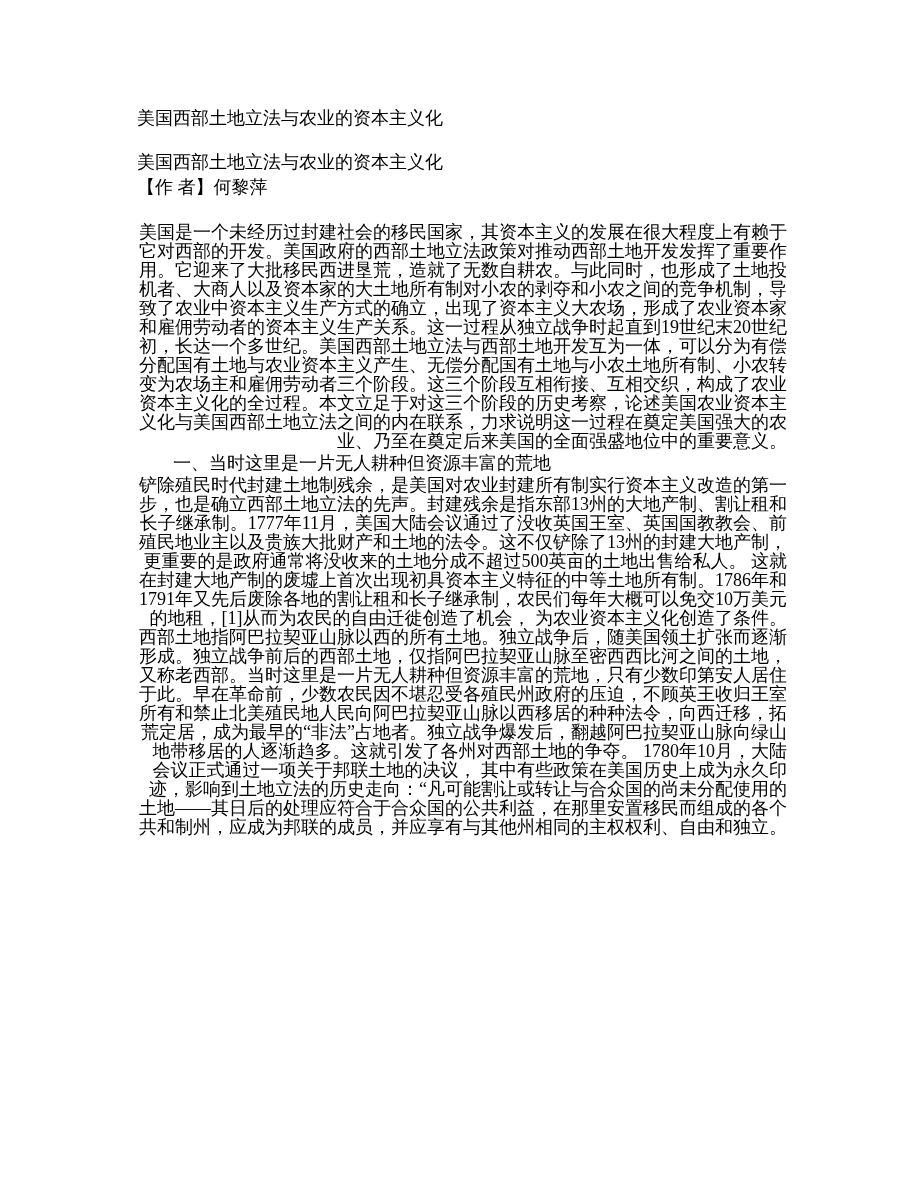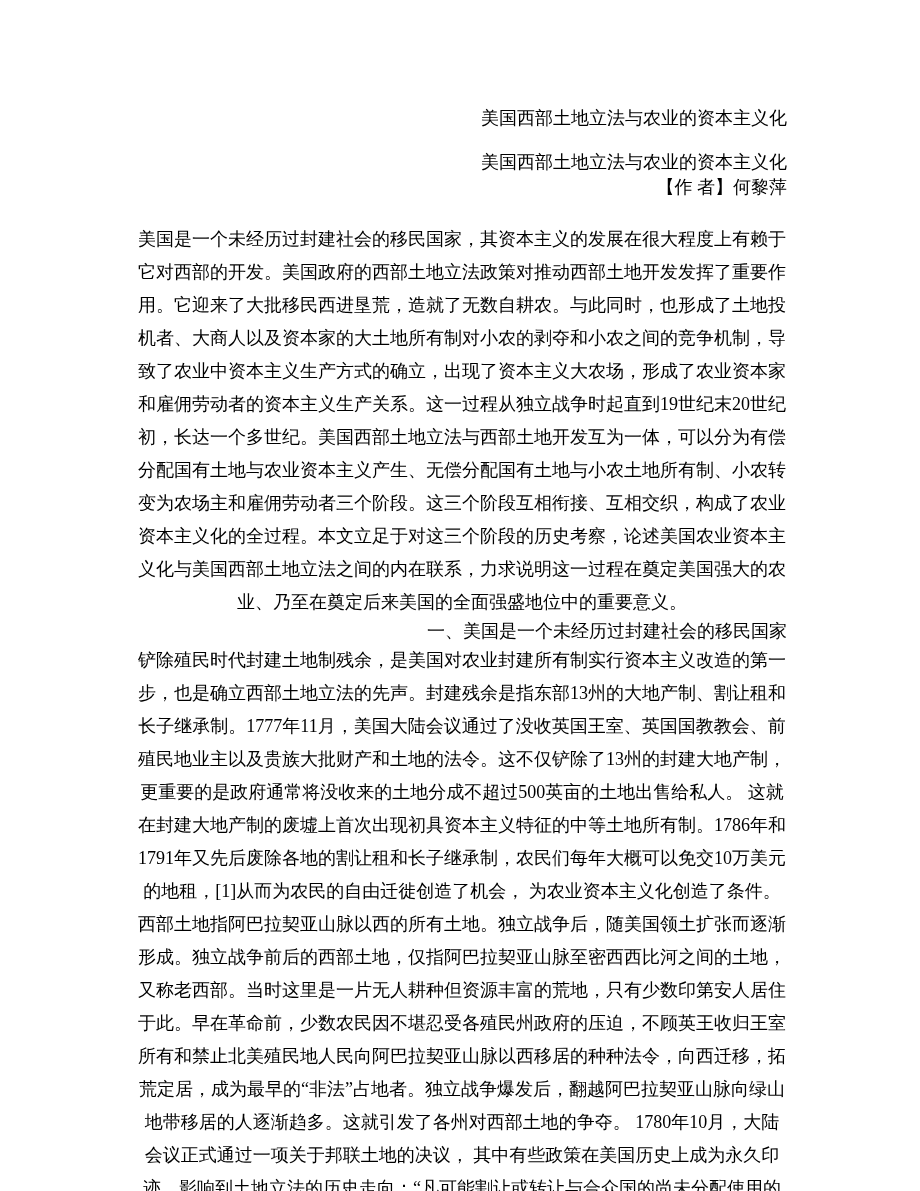--- a/index.html
+++ b/index.html
@@ -18,29 +18,28 @@
     }
     .page {
       box-sizing: border-box;
       padding: 106px 133px 0 137px;
       width: 920px;
     }
     .line {
       font-size: 18px;
       line-height: 25px;
       white-space: pre-line;
-      text-align: right;
     }
     .gap-small { height: 19px; }
     .gap-medium { height: 23px; }
     .para {
       font-size: 18px;
-      line-height: 33px;
+      line-height: 19px;
       white-space: pre-line;
-      text-align: center;
+      text-align: right;
       word-break: break-all;
     }
     .section-heading {
       text-indent: 2em;
     }
   </style>
 </head>
 <body>
 
 <div class="screen">
@@ -63,21 +62,21 @@
 机者、大商人以及资本家的大土地所有制对小农的剥夺和小农之间的竞争机制，导
 致了农业中资本主义生产方式的确立，出现了资本主义大农场，形成了农业资本家
 和雇佣劳动者的资本主义生产关系。这一过程从独立战争时起直到19世纪末20世纪
 初，长达一个多世纪。美国西部土地立法与西部土地开发互为一体，可以分为有偿
 分配国有土地与农业资本主义产生、无偿分配国有土地与小农土地所有制、小农转
 变为农场主和雇佣劳动者三个阶段。这三个阶段互相衔接、互相交织，构成了农业
 资本主义化的全过程。本文立足于对这三个阶段的历史考察，论述美国农业资本主
 义化与美国西部土地立法之间的内在联系，力求说明这一过程在奠定美国强大的农
 业、乃至在奠定后来美国的全面强盛地位中的重要意义。</div>
 
-    <div class="line section-heading">一、美国是一个未经历过封建社会的移民国家</div>
+    <div class="line section-heading">一、当时这里是一片无人耕种但资源丰富的荒地</div>
 
     <div class="para">铲除殖民时代封建土地制残余，是美国对农业封建所有制实行资本主义改造的第一
 步，也是确立西部土地立法的先声。封建残余是指东部13州的大地产制、割让租和
 长子继承制。1777年11月，美国大陆会议通过了没收英国王室、英国国教教会、前
 殖民地业主以及贵族大批财产和土地的法令。这不仅铲除了13州的封建大地产制，
 更重要的是政府通常将没收来的土地分成不超过500英亩的土地出售给私人。 这就
 在封建大地产制的废墟上首次出现初具资本主义特征的中等土地所有制。1786年和
 1791年又先后废除各地的割让租和长子继承制，农民们每年大概可以免交10万美元
 的地租，[1]从而为农民的自由迁徙创造了机会， 为农业资本主义化创造了条件。
 西部土地指阿巴拉契亚山脉以西的所有土地。独立战争后，随美国领土扩张而逐渐

